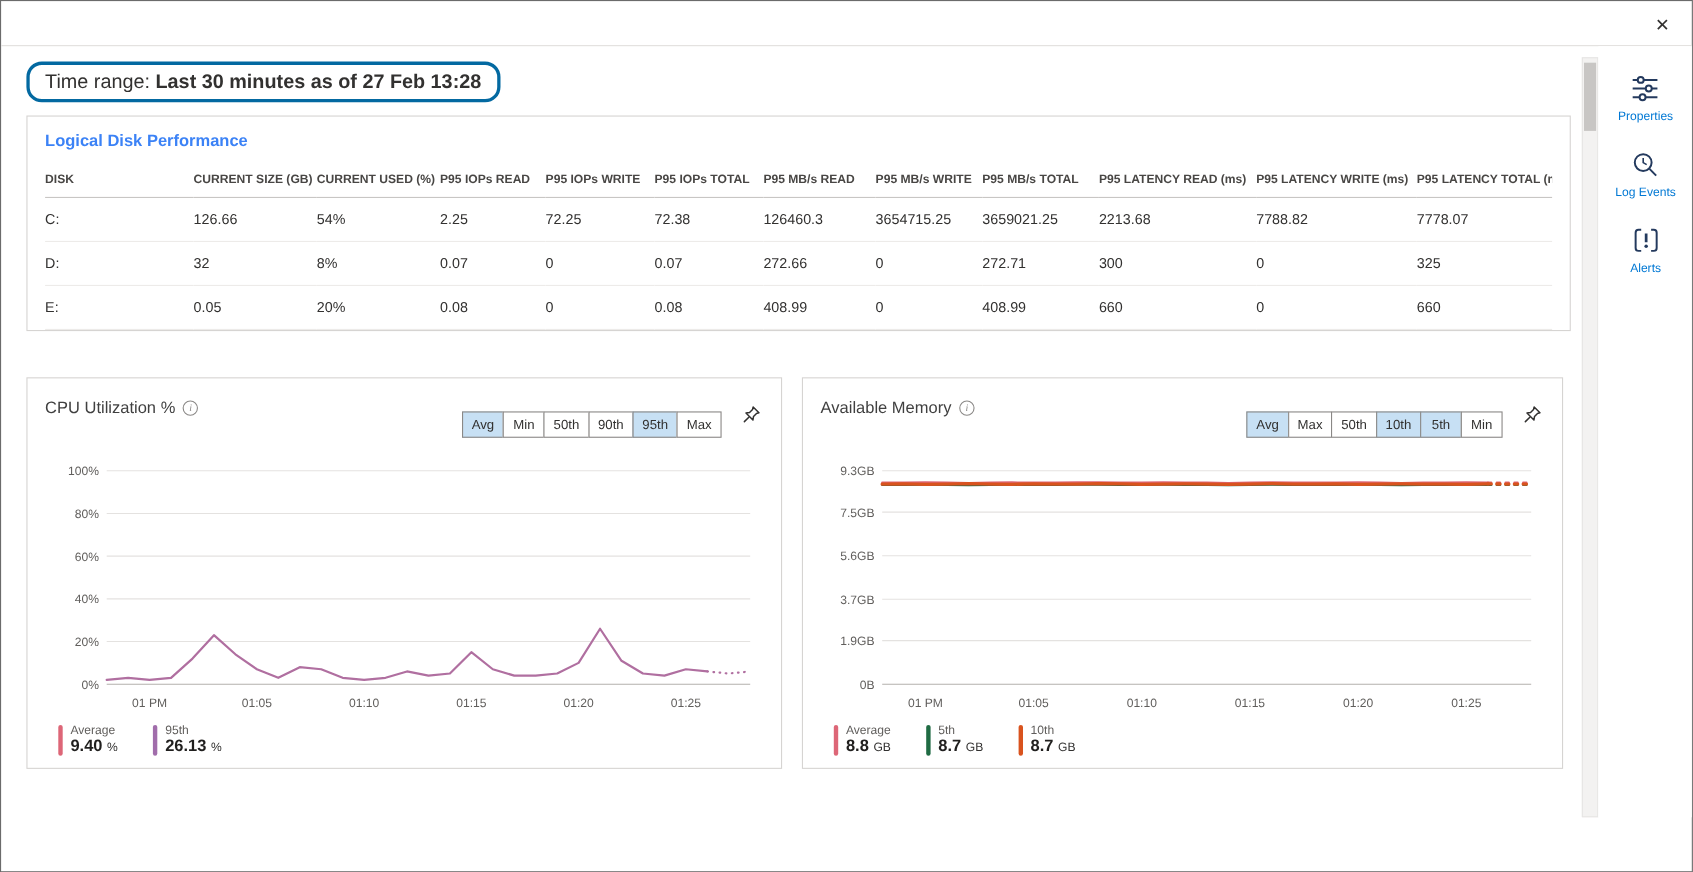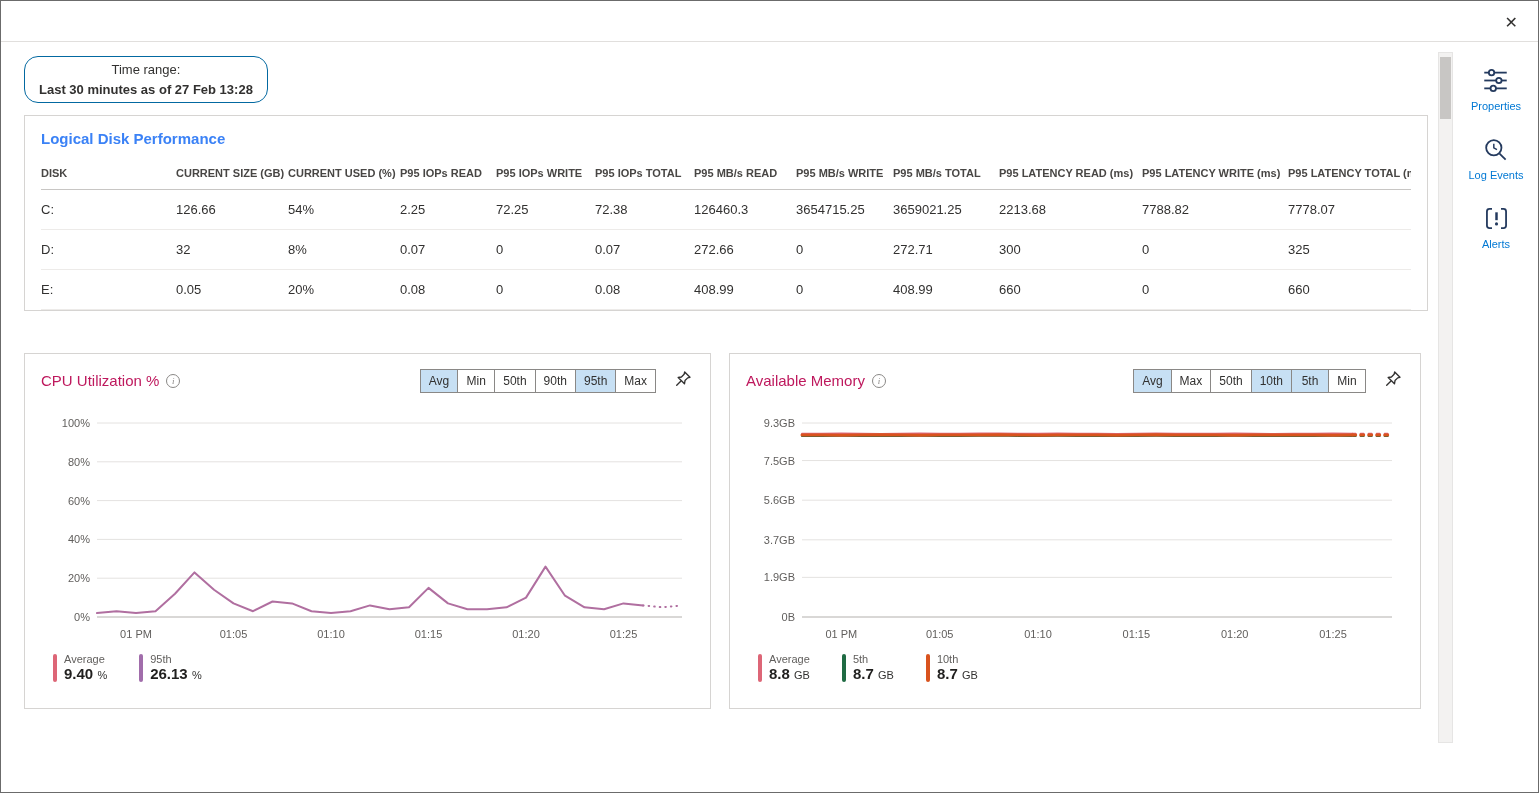--- a/index.html
+++ b/index.html
@@ -14,43 +14,43 @@
 
   
   .toolbar { height:49px; display:flex; align-items:center; padding:0 18px; border-bottom:1px solid #e1dfdd; }
   .refresh-btn { display:flex; align-items:center; gap:8px; border:none; background:transparent; font-size:13px; color:#323130; cursor:pointer; font-family:inherit; }
 
   
   .main { position:relative; height:701px; }
   .content { position:absolute; left:0; top:0; width:1437px; height:701px; padding:14px 10px 0 23px; overflow:hidden; }
 
   
-  .time-pill { display:inline-flex; gap:5px; align-items:center; border:1px solid #0369a1; border-radius:14px; padding:5px 14px; font-size:13px; margin-bottom:12px; background:#fff; cursor:pointer;flex-direction:column; }
+  .time-pill { display:inline-flex; gap:5px; align-items:center; border:3px solid #0369a1; border-radius:14px; padding:5px 14px; font-size:18px; margin-bottom:12px; background:#fff; cursor:pointer; }
   .time-pill .val { font-weight:bold; }
 
   
   .table-box { border:1px solid #d6d4d2; width:1404px; padding:14px 16px 0 16px; background:#fff; }
   .table-box h2 { margin:0 0 12px 0; font-size:15px; font-weight:bold; color:#3b82f6; }
   table.disk { width:100%; border-collapse:collapse; table-layout:fixed; font-size:13px; }
   table.disk th { text-align:left; font-size:11px; font-weight:bold; color:#484644; padding:8px 8px 10px 0; border-bottom:1px solid #c8c6c4; white-space:nowrap; overflow:hidden; }
   table.disk td { padding:12px 8px 12px 0; border-bottom:1px solid #edebe9; color:#323130; white-space:nowrap; }
   table.disk tr.total-row td { border-top:1px solid #c8c6c4; border-bottom:1px solid #c8c6c4; }
 
   
   .charts-row { display:flex; gap:18px; margin-top:42px; }
   .chart-card { border:1px solid #d6d4d2; background:#fff; height:356px; padding:14px 16px; }
   .chart-card.cpu { width:687px; }
   .chart-card.mem { width:692px; }
   .chart-head { display:flex; justify-content:space-between; align-items:flex-start; }
   .chart-title-wrap { display:flex; align-items:center; gap:7px; padding-top:4px; }
-  .chart-title { font-size:15px; color:#be185d; }
+  .chart-title { font-size:15px; color:#404040; }
   .info-icon { display:inline-flex; width:14px; height:14px; border:1px solid #8a8886; border-radius:50%; color:#8a8886; font-size:9px; align-items:center; justify-content:center; font-family:"Liberation Serif", serif; font-style:italic; cursor:pointer; }
   .head-right { display:flex; align-items:center; }
   .agg-group { display:flex; }
-  .agg-btn { font-family:inherit; font-size:12px; color:#323130; background:#fff; border:1px solid #8a8886; padding:4px 8px; margin-left:-1px; cursor:pointer; min-width:38px; }
+  .agg-btn { font-family:inherit; font-size:12px; color:#323130; background:#fff; border:1px solid #8a8886; padding:4px 8px; margin-left:-1px; cursor:pointer; min-width:38px;margin-top:16px; }
   .agg-btn:first-child { margin-left:0; }
   .agg-btn.active { background:#c7e0f4; }
   .pin-btn { border:none; background:transparent; margin-left:16px; cursor:pointer; padding:2px; }
 
   svg.plot { display:block; margin-top:16px; }
   svg.plot text.tick { font-family:"Liberation Sans", sans-serif; font-size:11px; fill:#605e5c; }
 
   .chart-legend { display:flex; gap:32px; margin-top:6px; padding-left:12px; }
   .legend-item { display:flex; gap:7px; align-items:center; }
   .legend-bar { width:4px; height:28px; border-radius:2px; display:inline-block; }

